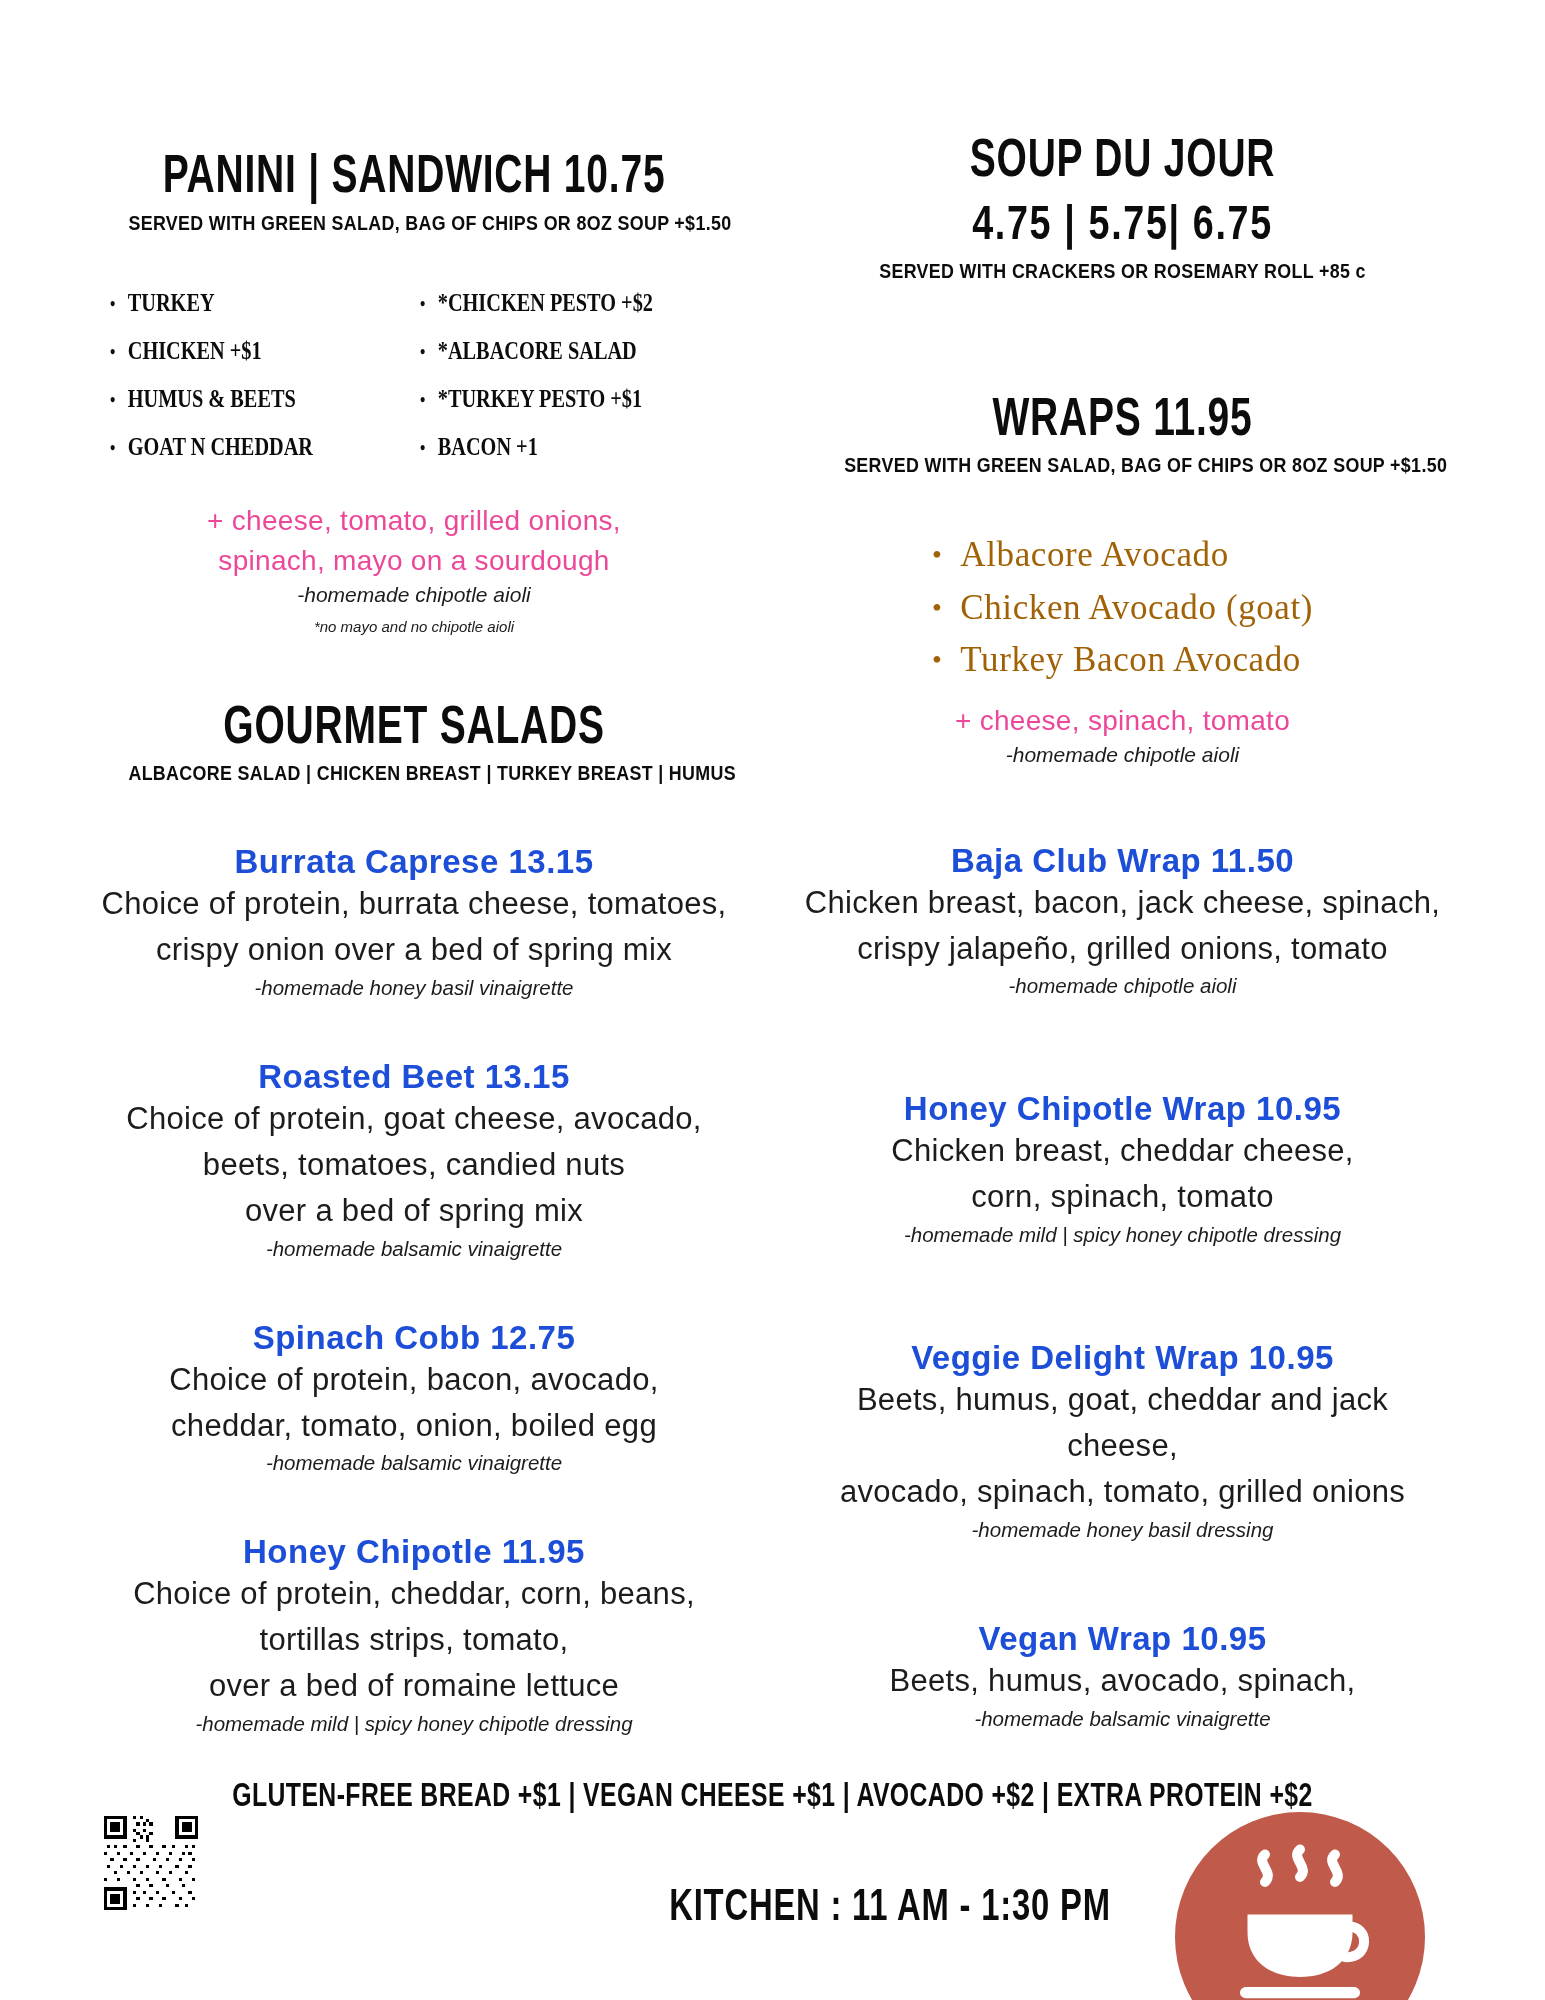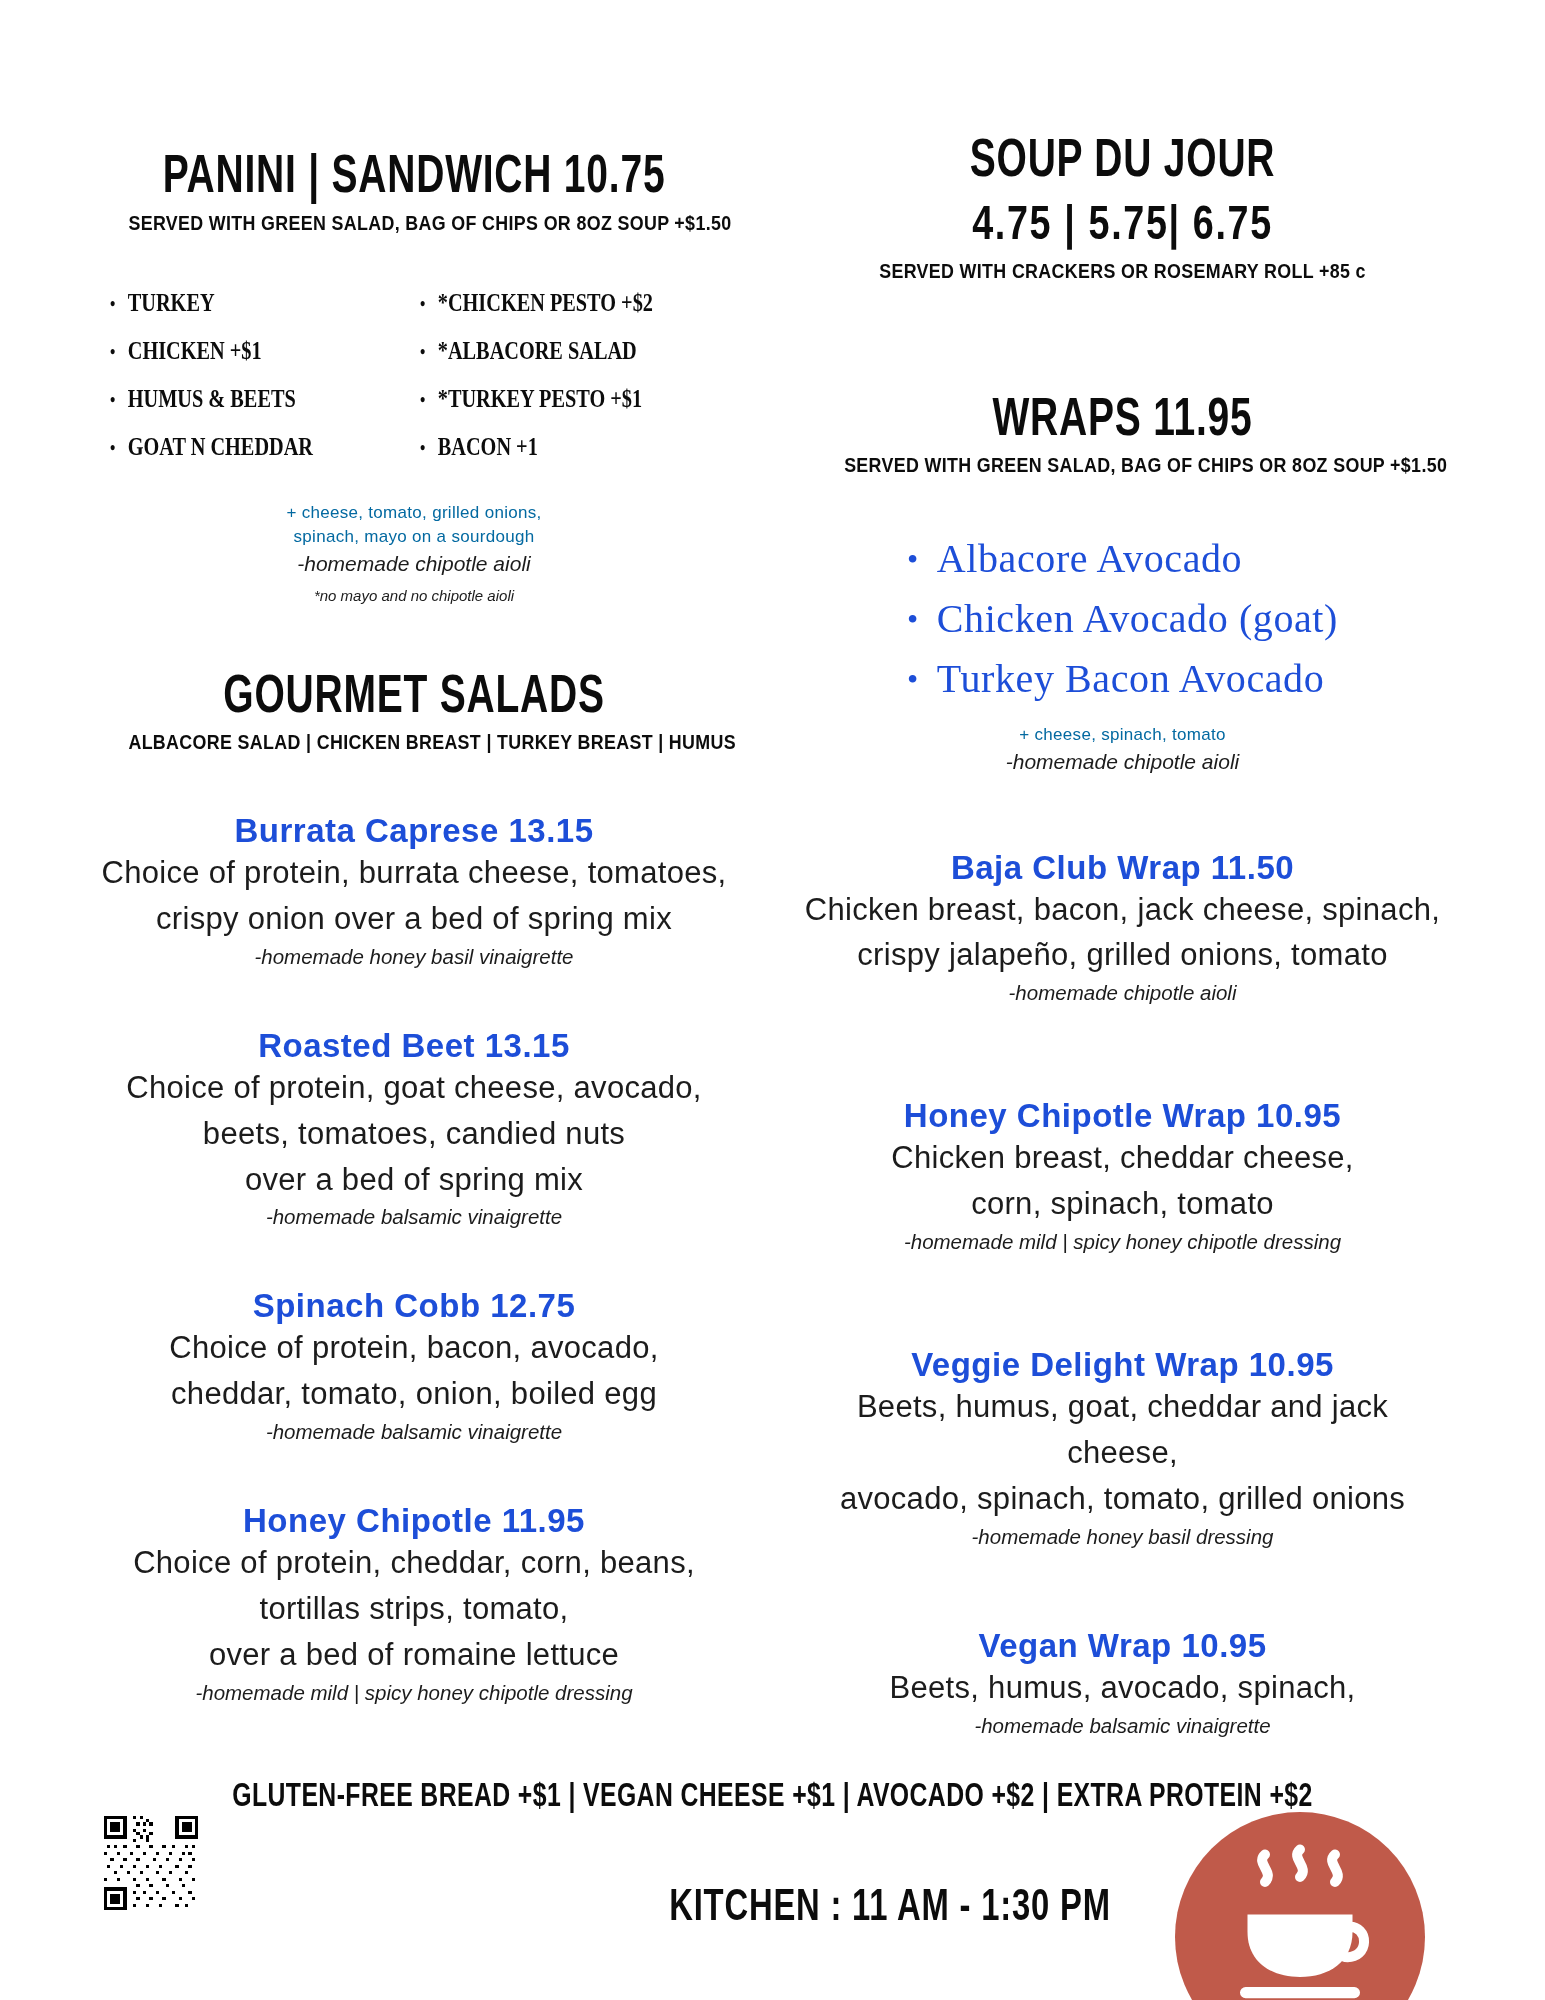--- a/index.html
+++ b/index.html
@@ -26,34 +26,34 @@
   }
 
   ul{list-style:none;margin:0;padding:0;font-family:Liberation Serif, serif;}
   .panini-lists{display:flex;justify-content:center;gap:50px;margin-top:44px;text-align:left;}
   .panini-lists li{
     font-size:26px;font-weight:700;line-height:1.85;white-space:nowrap;
     transform:scale(0.78,1);transform-origin:0 50%;color:#0c0c0c;
   }
   .panini-lists li::before{content:"\2022";font-size:.75em;margin-right:16px;vertical-align:1px;}
 
-  .note{font-size:17px;line-height:1.42;letter-spacing:.3px;margin-top:30px;color:#0369a1;}
+  .note{font-size:28px;line-height:1.42;letter-spacing:.3px;margin-top:30px;color:#ec4899;}
   .note-italic{font-style:italic;font-size:21px;line-height:1.4;color:#1c1c1c;}
   .note-italic-sm{font-style:italic;font-size:15px;margin-top:8px;color:#1c1c1c;}
 
   .section-gap{margin-top:64px;}
   .entry{margin-top:58px;}
   .entry-title{font-size:33px;font-weight:700;letter-spacing:.5px;color:#1d4ed8;}
   .entry-line{font-size:31px;line-height:1.48;letter-spacing:.3px;color:#1c1c1c;}
   .entry-line:first-of-type{margin-top:8px;}
   .entry-dressing{font-style:italic;font-size:20.5px;margin-top:3px;color:#1c1c1c;}
 
   .wraps-gap{margin-top:108px;}
   .wraps-list{display:inline-block;text-align:left;margin-top:52px;}
-  .wraps-list li{font-size:40px;line-height:1.5;letter-spacing:.6px;white-space:nowrap;color:#1d4ed8;}
+  .wraps-list li{font-size:35px;line-height:1.5;letter-spacing:.6px;white-space:nowrap;color:#a16207;}
   .wraps-list li::before{content:"\2022";font-size:.8em;margin-right:18px;vertical-align:2px;}
   .wraps-notes{margin-top:14px;}
   .wraps-notes .note{margin-top:0;}
 
   .addons{
     position:absolute;left:0;top:1778px;width:100%;text-align:center;
     font-size:31px;font-weight:700;letter-spacing:.5px;white-space:nowrap;
     transform:scale(0.8,1.05);transform-origin:50% 50%;color:#0c0c0c;
   }
   .kitchen{

